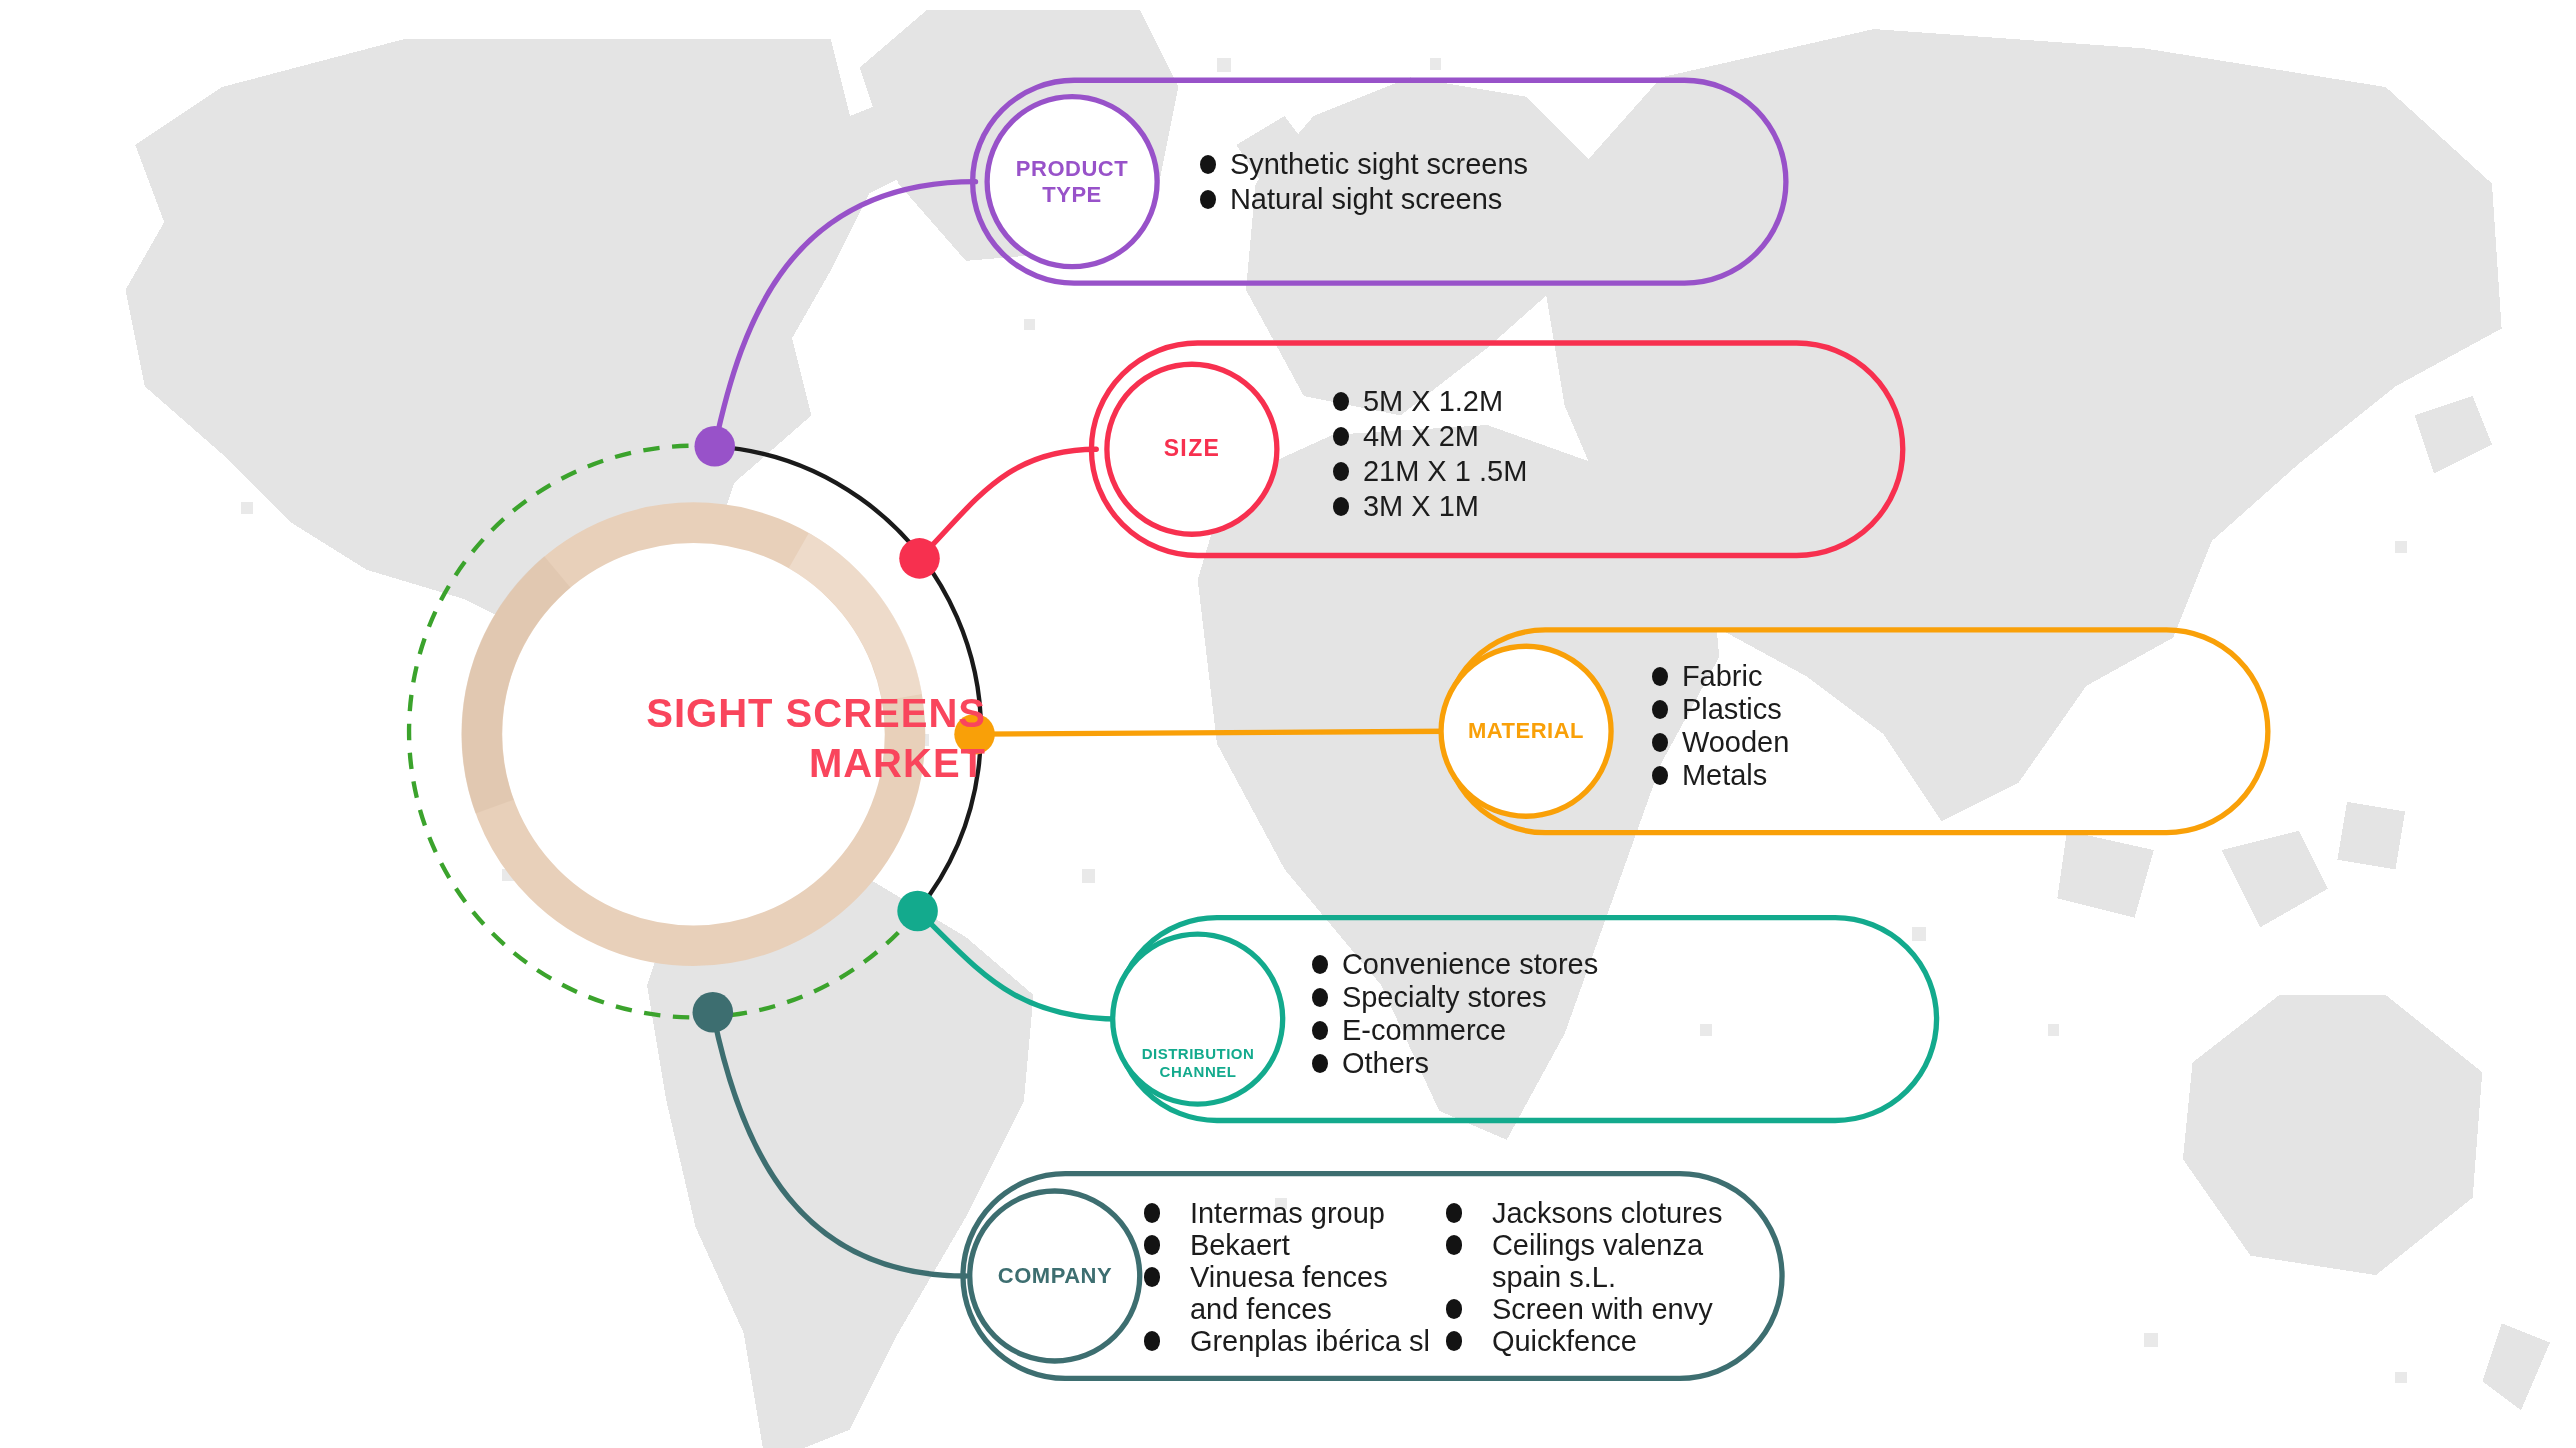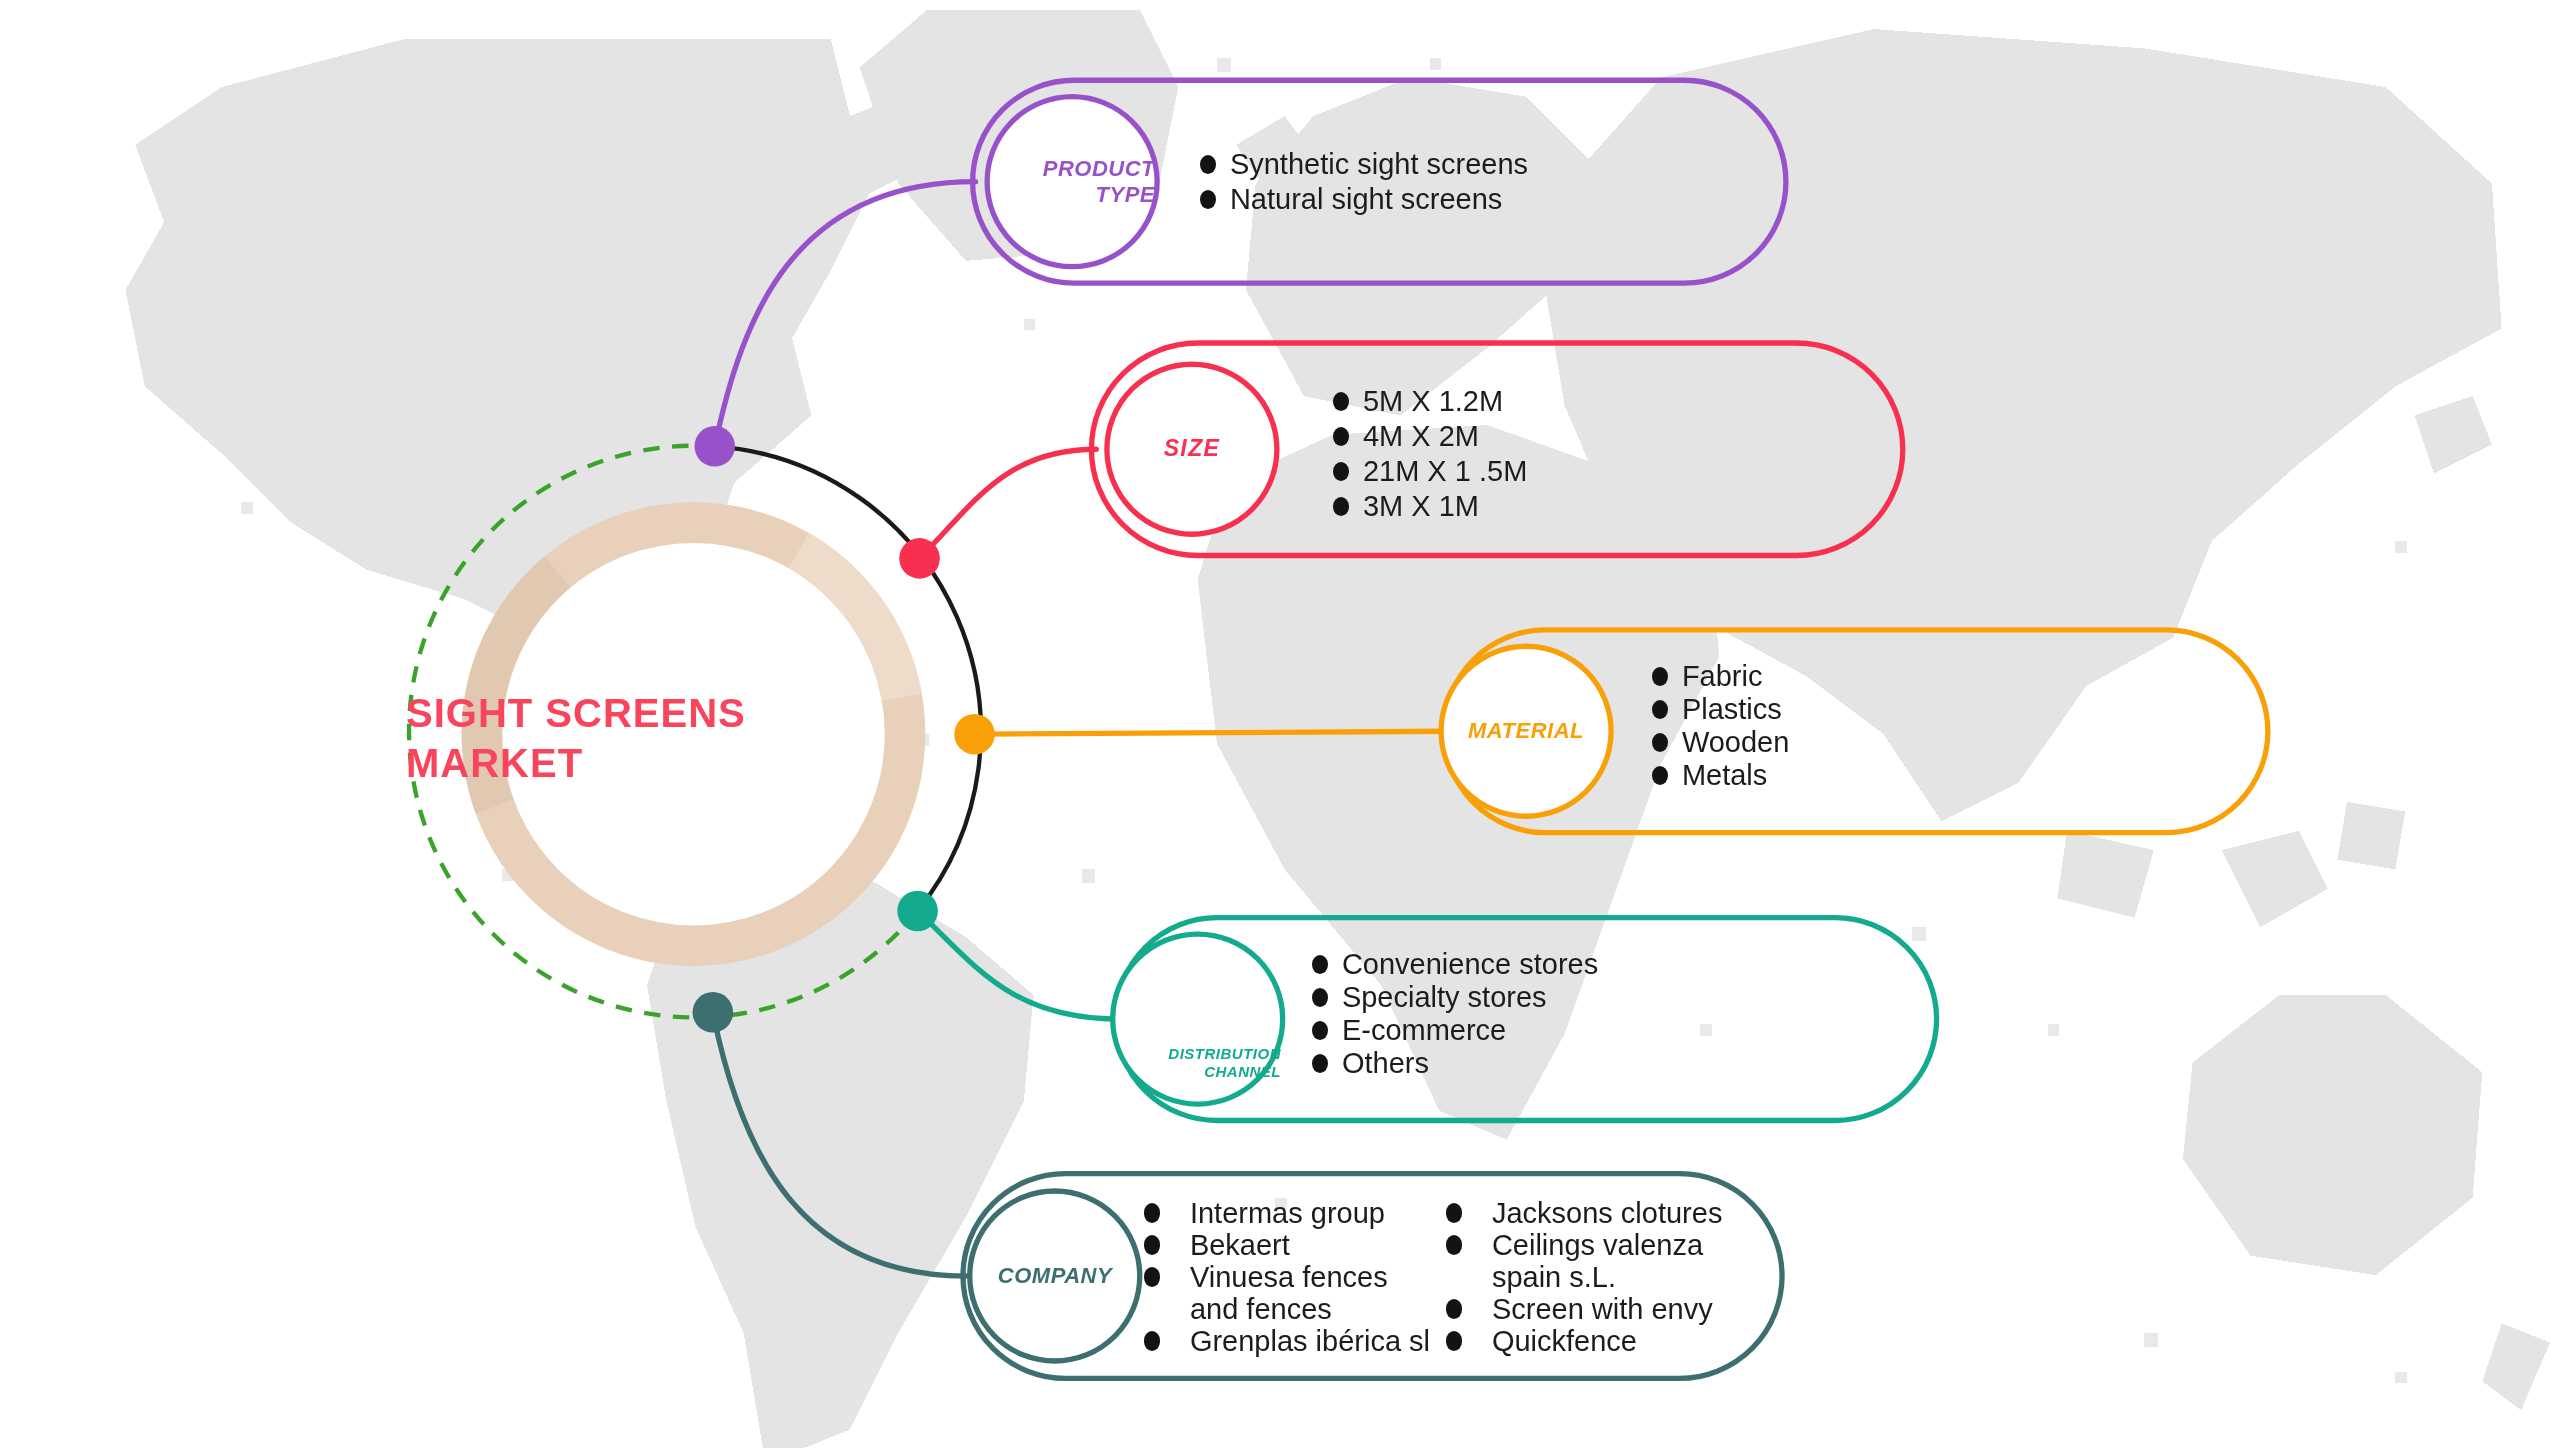--- a/index.html
+++ b/index.html
@@ -8,29 +8,29 @@
     --ring:#e8d0ba; --map:#e4e4e4; --text:#1c1c1c;
   }
   html,body{margin:0;padding:0;background:#ffffff;}
   body{font-family:"Liberation Sans","DejaVu Sans",sans-serif;}
   #stage{position:relative;width:2576px;height:1449px;overflow:hidden;background:#ffffff;}
   #stage svg{position:absolute;left:0;top:0;}
 
   
   .hub-title{
     position:absolute;left:406px;top:688px;width:580px;
-    text-align:left;font-size:40px;font-weight:800;letter-spacing:1px;
+    text-align:right;font-size:40px;font-weight:800;letter-spacing:1px;
     color:var(--title);line-height:50px;
   }
 
   
   .circle-label{
     position:absolute;width:166px;height:166px;border-radius:50%;
-    display:flex;align-items:center;justify-content:center;text-align:right;
-    font-weight:800;letter-spacing:0.5px;line-height:1.2;padding:0;font-style:italic;
+    display:flex;align-items:center;justify-content:center;text-align:center;
+    font-weight:800;letter-spacing:0.5px;line-height:1.2;padding:0;
   }
   .circle-label.product{left:989px;top:99px;color:var(--purple);font-size:22px;}
   .circle-label.size{left:1109px;top:366px;color:var(--red);font-size:23px;letter-spacing:1.4px;}
   .circle-label.material{left:1443px;top:648px;color:var(--orange);font-size:22px;}
   .circle-label.distribution{left:1115px;top:980px;color:var(--teal);font-size:15px;}
   .circle-label.company{left:972px;top:1193px;color:var(--darkteal);font-size:22px;}
 
   
   .blist{position:absolute;margin:0;padding:0;list-style:none;color:var(--text);font-size:29px;}
   .blist li{display:flex;align-items:center;white-space:nowrap;}

